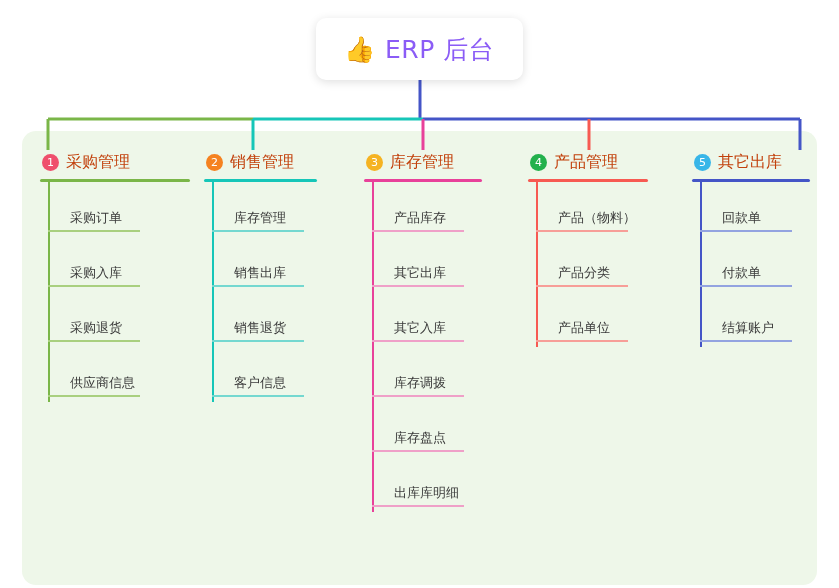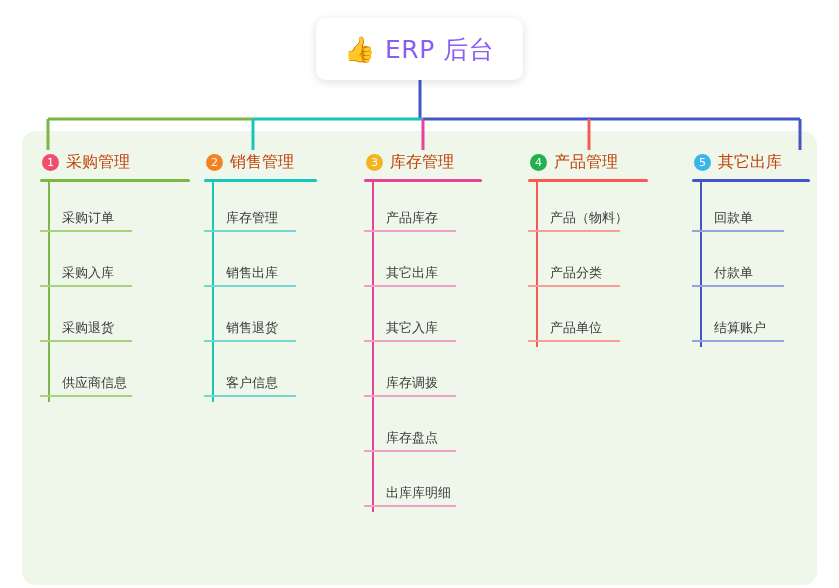--- a/index.html
+++ b/index.html
@@ -59,21 +59,21 @@
     font-family:"DejaVu Sans","Liberation Sans",sans-serif;
   }
   .col-title{font-size:16px;color:#c2410c;}
   .head-rule{height:3px;border-radius:2px;margin-top:5px;}
 
   .leaves{position:relative;margin-top:0;}
   .spine{position:absolute;left:8px;top:0;bottom:0;width:2px;}
   .leaf{
     position:relative;
     height:55px;
-    margin-left:0;
+    margin-left:8px;
     box-sizing:border-box;
   }
   .leaf-label{
     position:absolute;
     left:22px;bottom:10px;
     font-size:13px;color:#3a3a3a;
     white-space:nowrap;
   }
   .leaf-rule{
     position:absolute;

